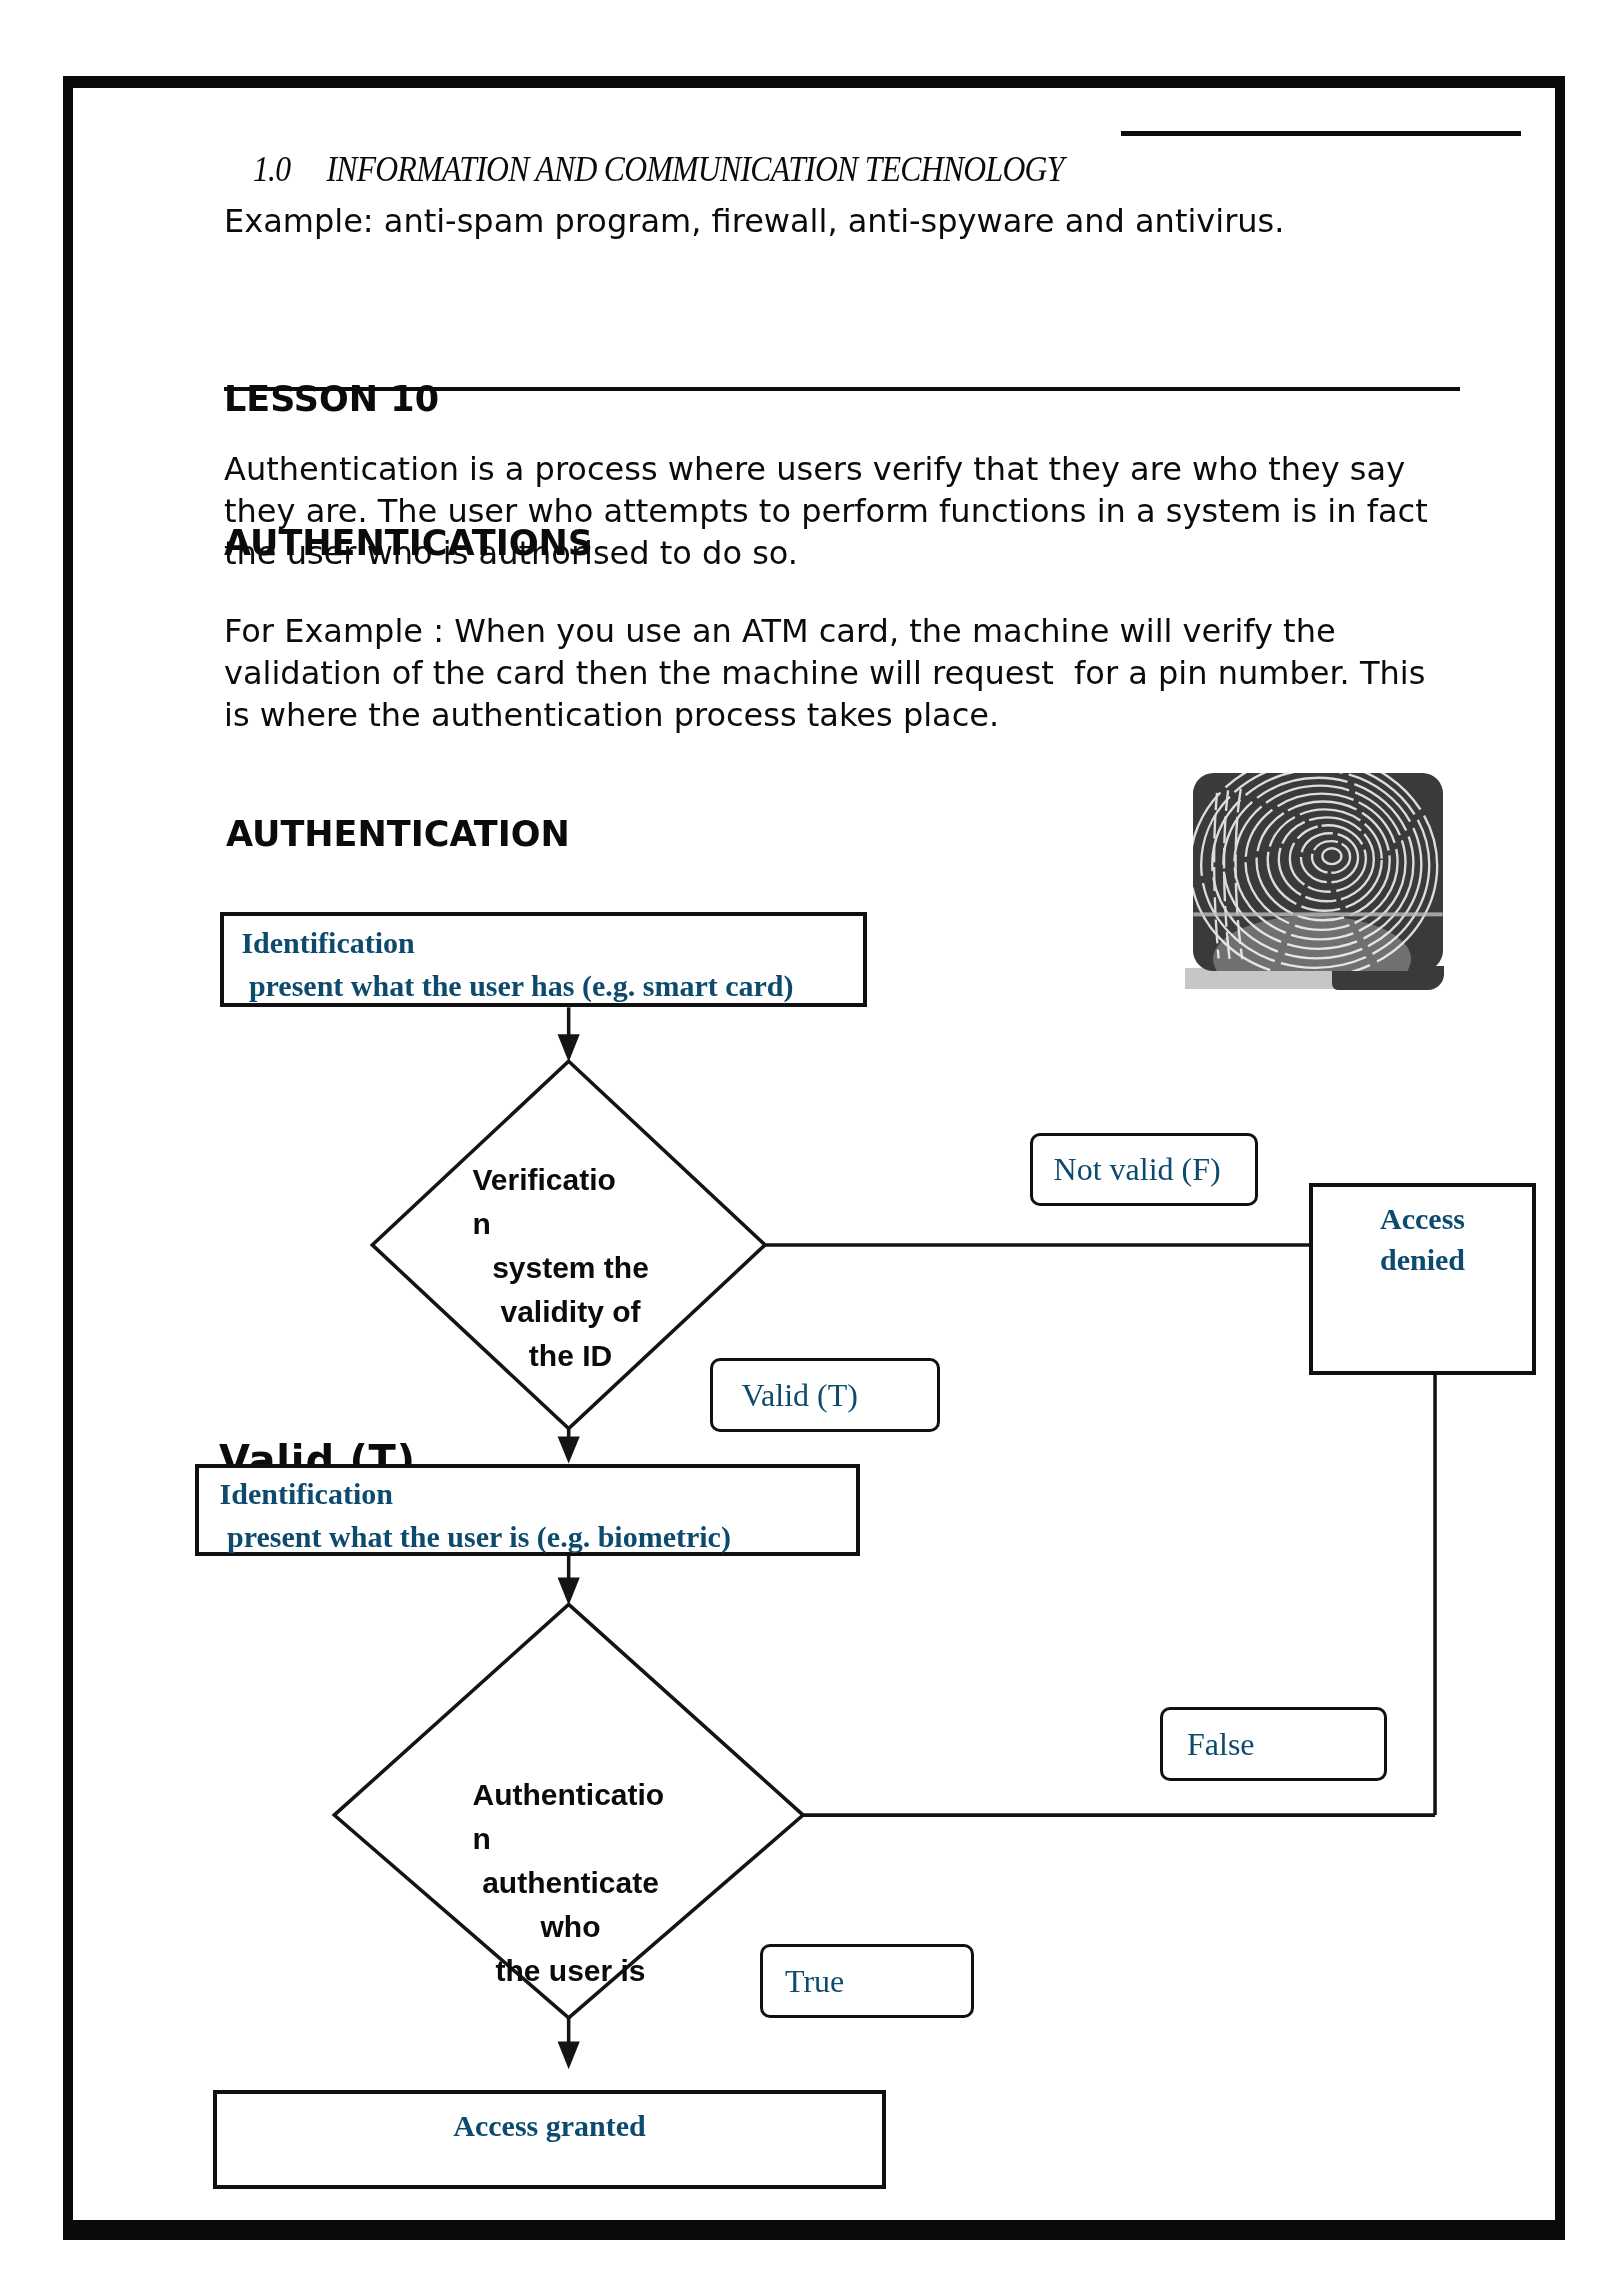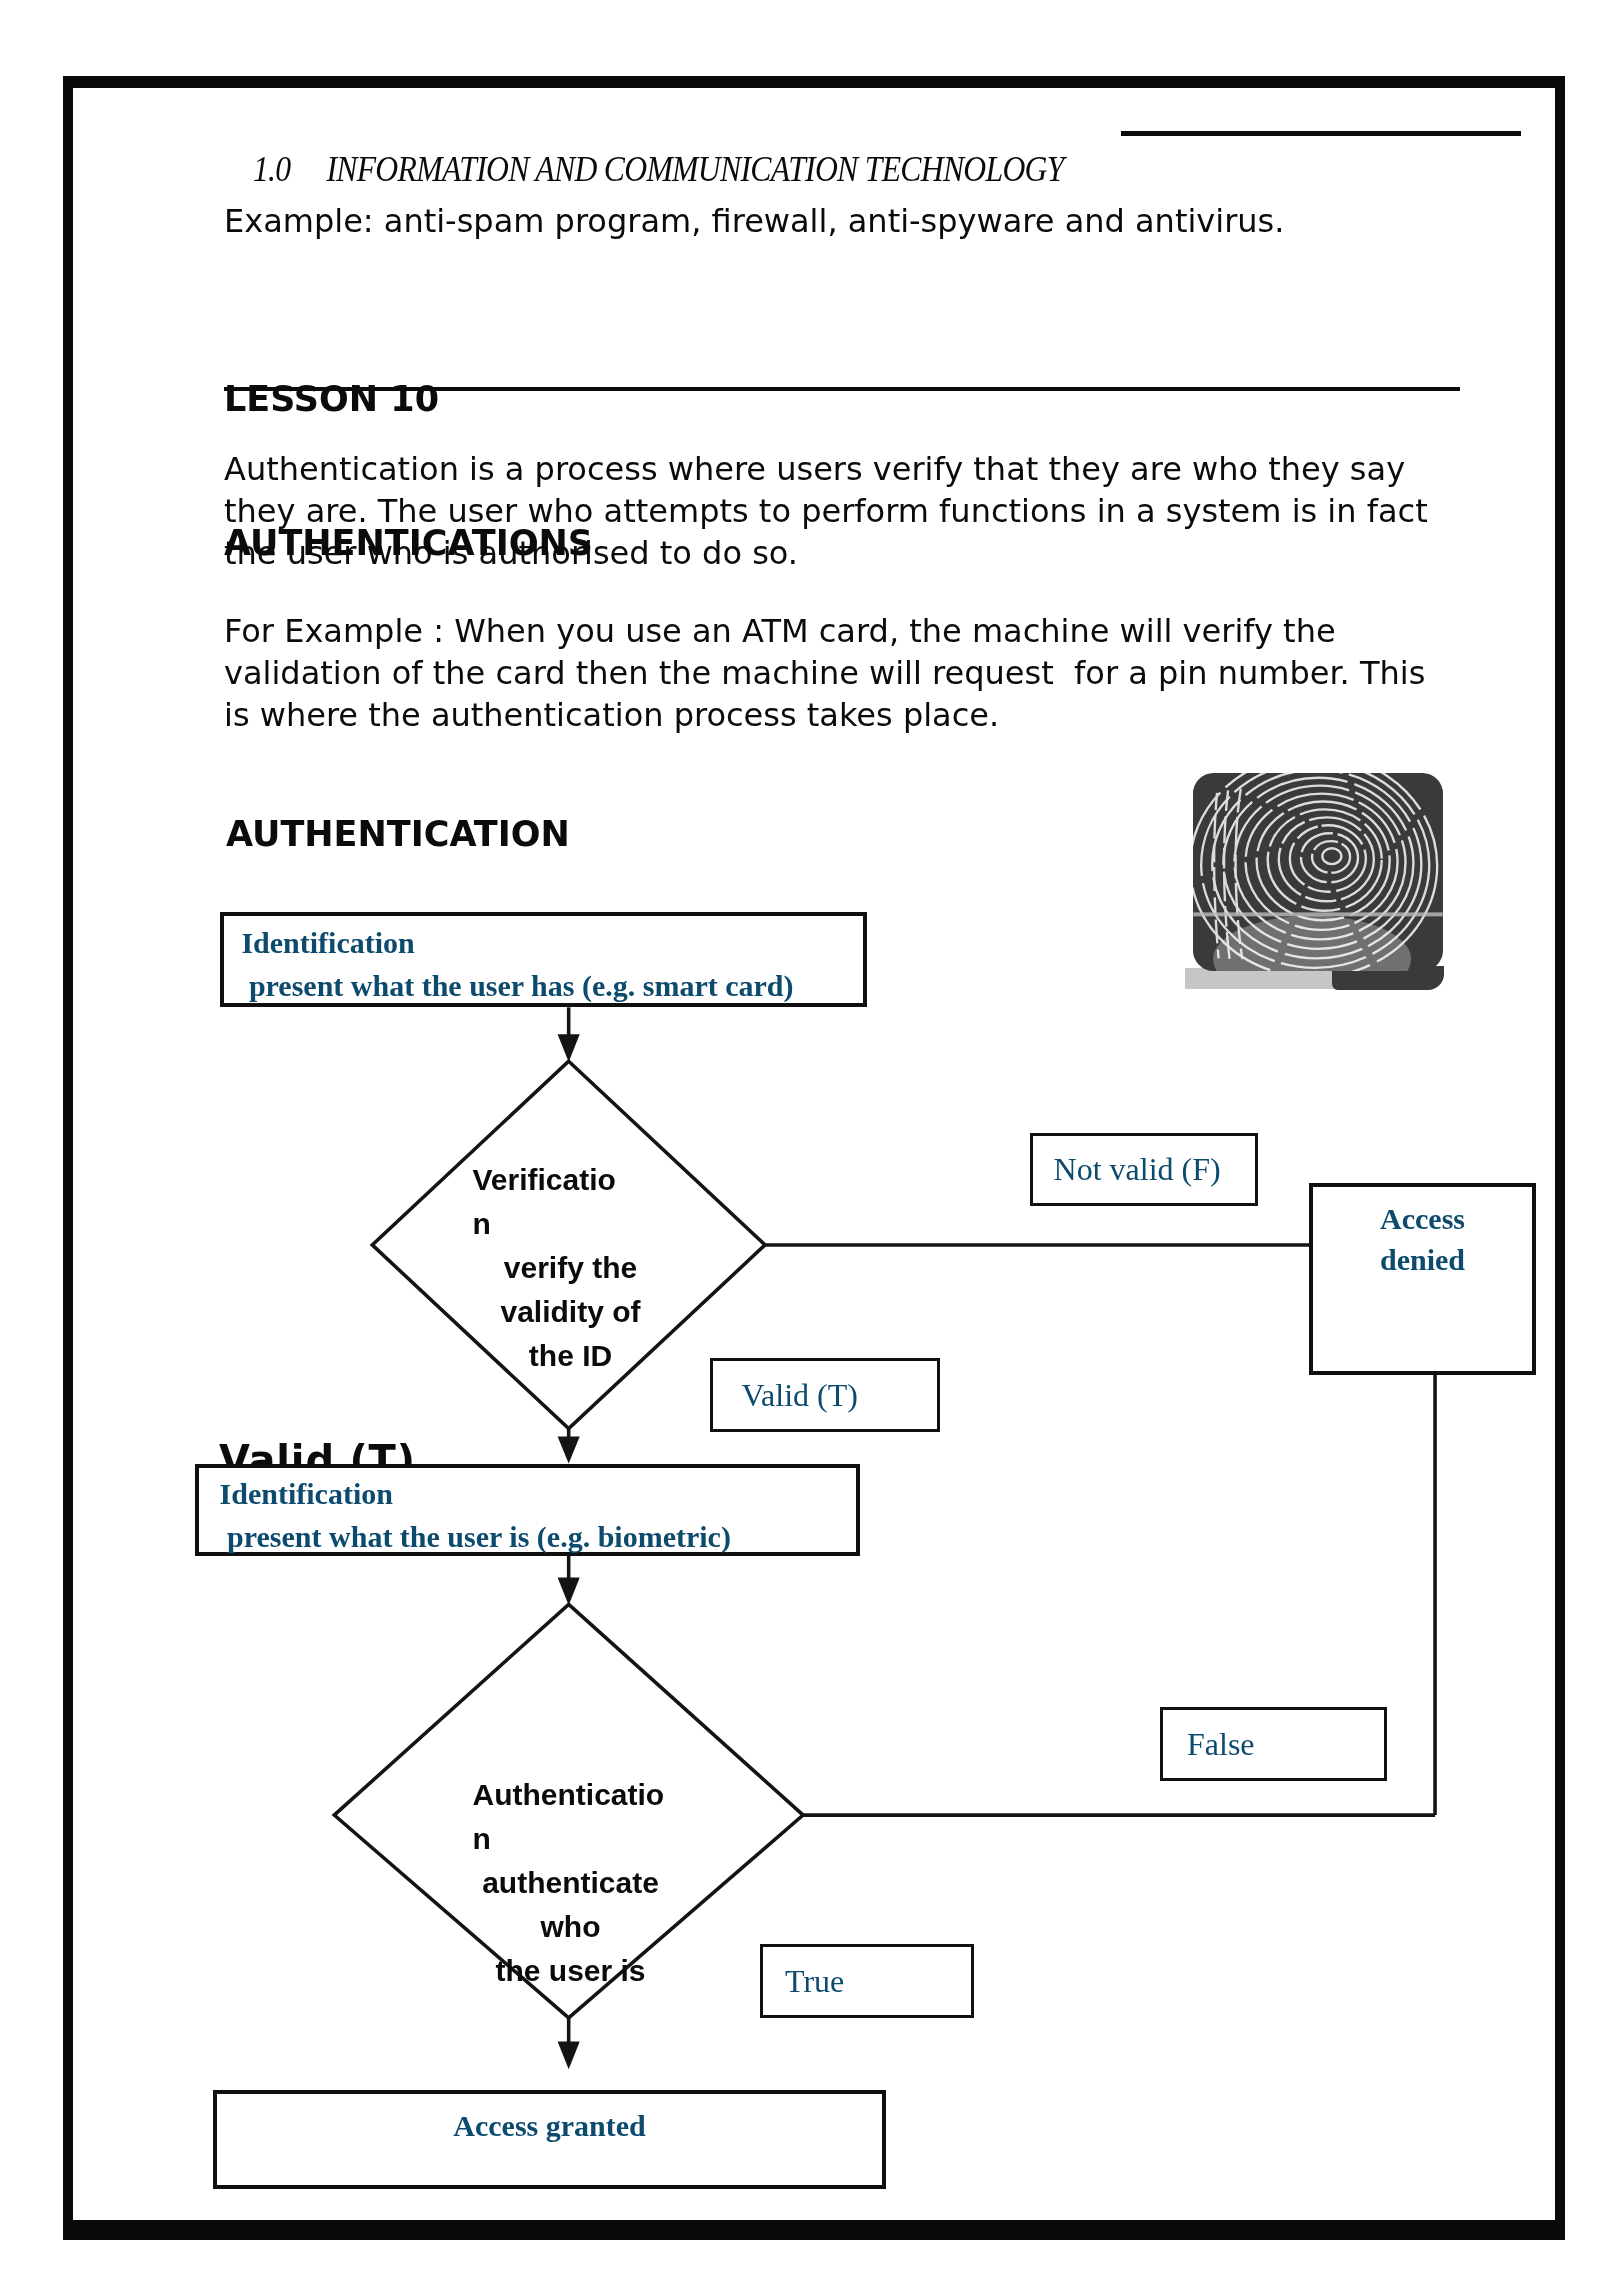--- a/index.html
+++ b/index.html
@@ -35,21 +35,21 @@
     font-weight:bold;font-size:40px;line-height:40px;letter-spacing:0.8px;
   }
   .fc-svg{left:0;top:0;width:1622px;height:2295px;z-index:2;pointer-events:none;}
   .fc-box{
     z-index:3;background:#ffffff;border:4px solid #101010;box-sizing:border-box;
     font-family:"Liberation Serif",serif;color:#0c4a6e;
   }
   .fc-box.thin{border-width:3.2px;}
   .proc{font-weight:bold;font-size:30px;line-height:43px;}
   .proc .ln{white-space:pre;}
-  .lbl{font-size:32px;display:flex;align-items:center;}
+  .lbl{font-size:32px;display:flex;align-items:center;border-radius:10px;}
   .d-text{
     z-index:4;font-family:Liberation Sans, sans-serif;font-weight:bold;
     font-size:30px;line-height:44px;width:253px;
   }
   .d-text .ta-l{text-align:left;padding-left:28.5px;}
   .d-text .ta-c{text-align:center;}
   .center-top{text-align:center;}
 </style>
 </head>
 <body>
@@ -135,21 +135,21 @@
   </svg>
 
   <div class="abs fc-box proc" style="left:220px;top:912px;width:647px;height:95px;padding:4.8px 0 0 17.4px;">
     <div class="ln">Identification</div>
     <div class="ln"> present what the user has (e.g. smart card)</div>
   </div>
 
   <div class="abs d-text" style="left:444px;top:1158px;">
     <div class="ta-l">Verificatio</div>
     <div class="ta-l">n</div>
-    <div class="ta-c">verify the</div>
+    <div class="ta-c">system the</div>
     <div class="ta-c">validity of</div>
     <div class="ta-c">the ID</div>
   </div>
 
   <div class="abs fc-box thin lbl" style="left:1030px;top:1133px;width:228px;height:73px;padding-left:20.6px;">
     <span>Not valid (F)</span>
   </div>
 
   <div class="abs fc-box proc center-top" style="left:1309px;top:1183px;width:227px;height:192px;padding-top:11px;line-height:41px;">
     <div>Access</div>

